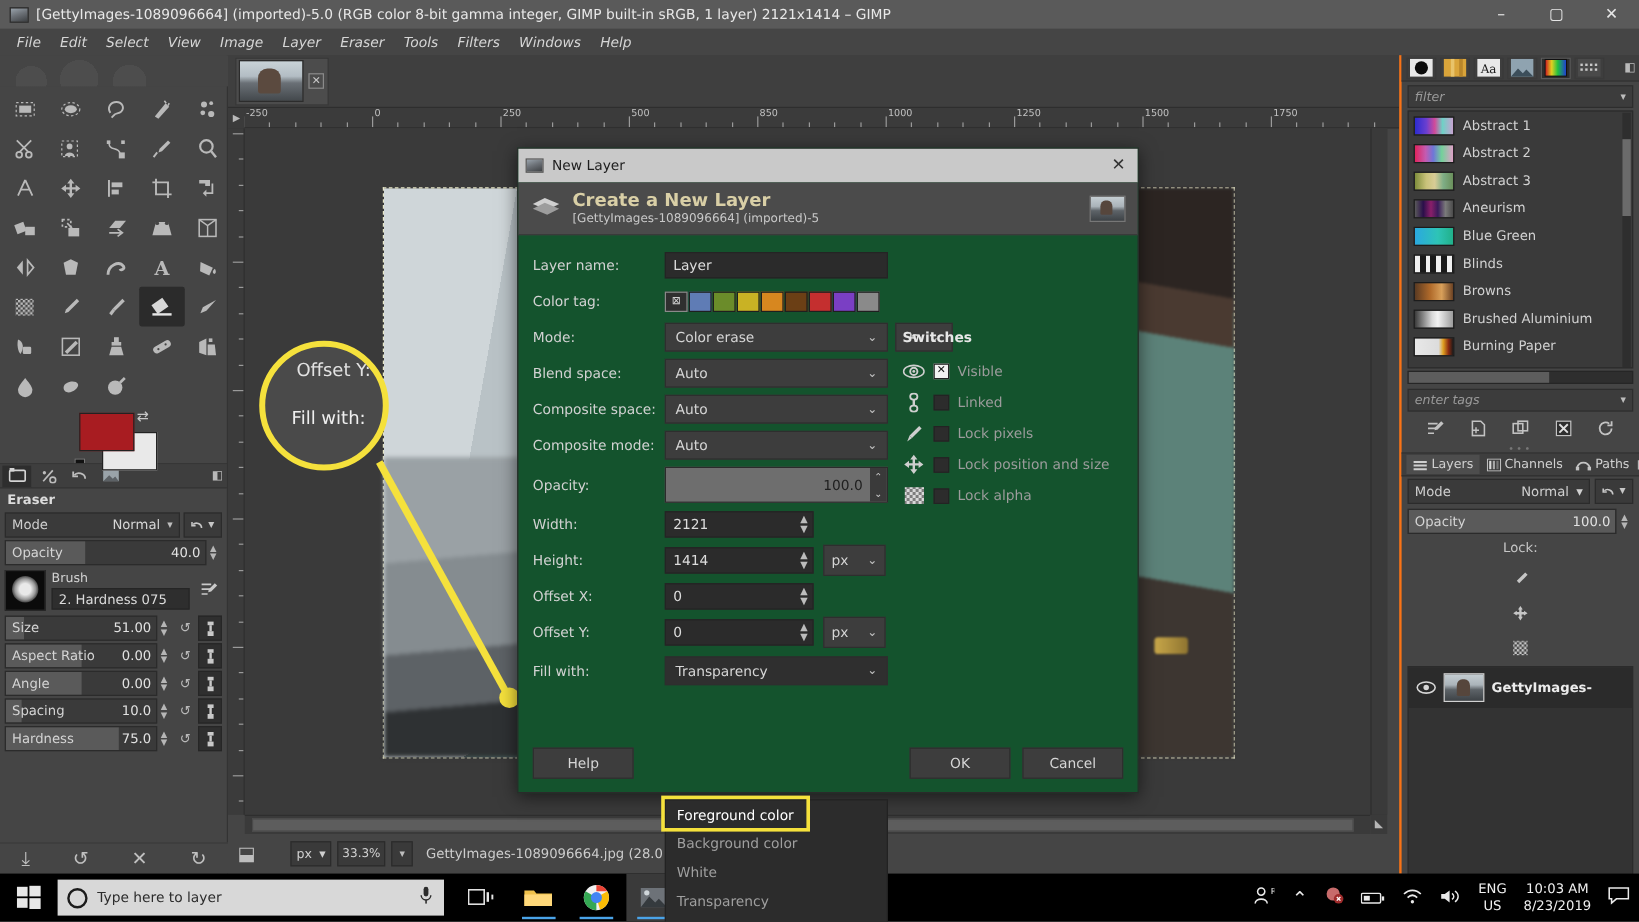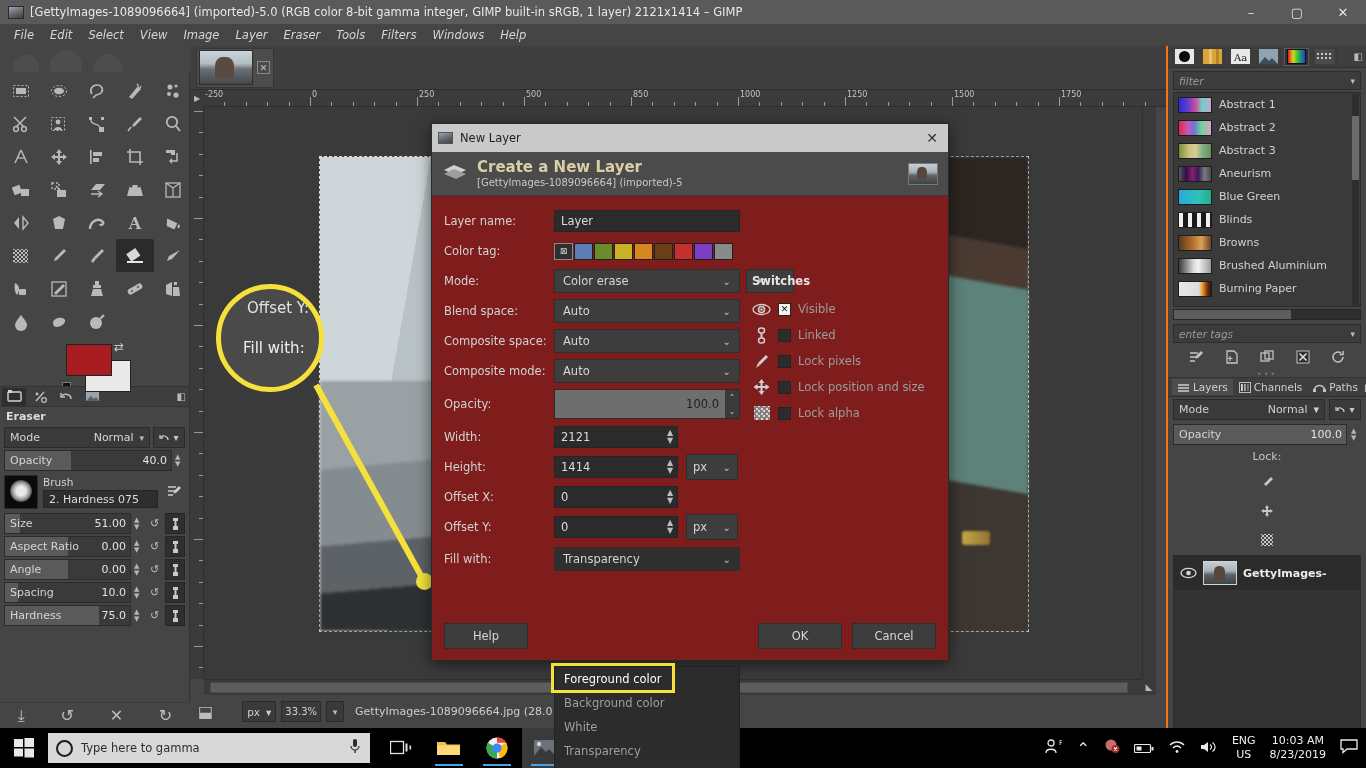--- a/index.html
+++ b/index.html
@@ -365,21 +365,21 @@
   }
   .layer-thumb::after { content:""; position:absolute; left:30%; top:18%; width:36%; height:62%; background:#56463c; border-radius:40% 40% 10% 10%; }
   .layer-name { font-size: 11px; color: #ececec; font-weight: bold; white-space: nowrap; overflow: hidden; }
   .layers-hscroll { margin: 2px 5px 0 5px; height: 11px; background: #2e2e2e; border: 1px solid #262626; }
   .layers-hscroll i { display: block; width: 65%; height: 100%; background: #5d5d5d; }
   .layers-iconrow { height: 26px; display: flex; align-items: center; justify-content: space-around; color: #c3c3c3; padding: 0 6px; }
 
   
   .dialog {
     position: absolute; left: 431px; top: 123px; width: 518px; height: 538px;
-    background: #7f1d1d; border: 1px solid #2a2a2a; box-shadow: 0 3px 14px rgba(0,0,0,.55);
+    background: #14532d; border: 1px solid #2a2a2a; box-shadow: 0 3px 14px rgba(0,0,0,.55);
   }
   .dlg-title {
     height: 28px; background: #c9c9c9; display: flex; align-items: center; padding: 0 6px;
   }
   .dlg-title .dti {
     width: 15px; height: 12px; margin-right: 7px;
     background: linear-gradient(160deg,#9aa4ad 0%,#6d7278 45%,#3c3f42 100%);
     border: 1px solid #555;
   }
   .dlg-title .dtt { font-size: 11.5px; color: #1d1d1d; }
@@ -1613,21 +1613,21 @@
     <div class="start-btn">
       <svg width="20" height="20">
           <rect x="0" y="1" width="9" height="8" fill="#e8e8e8"></rect>
           <rect x="10.5" y="0" width="9.5" height="9" fill="#e8e8e8"></rect>
           <rect x="0" y="10.5" width="9" height="8" fill="#e8e8e8"></rect>
           <rect x="10.5" y="10.5" width="9.5" height="9" fill="#e8e8e8"></rect>
         </svg>
     </div>
     <div class="searchbox">
       <span class="circ"></span>
-      <span class="stxt">Type here to gamma</span>
+      <span class="stxt">Type here to layer</span>
       <span class="mic">
         <svg width="14" height="16">
             <rect x="5" y="1" width="4" height="8" rx="2" fill="#2c2c2c"></rect>
             <path d="M3 8 a4 4 0 0 0 8 0" fill="none" stroke="#2c2c2c" stroke-width="1.2"></path>
             <rect x="6.4" y="12" width="1.3" height="3" fill="#2c2c2c"></rect>
           </svg>
       </span>
     </div>
     <div class="tb-taskicons">
       <div class="tbi">

